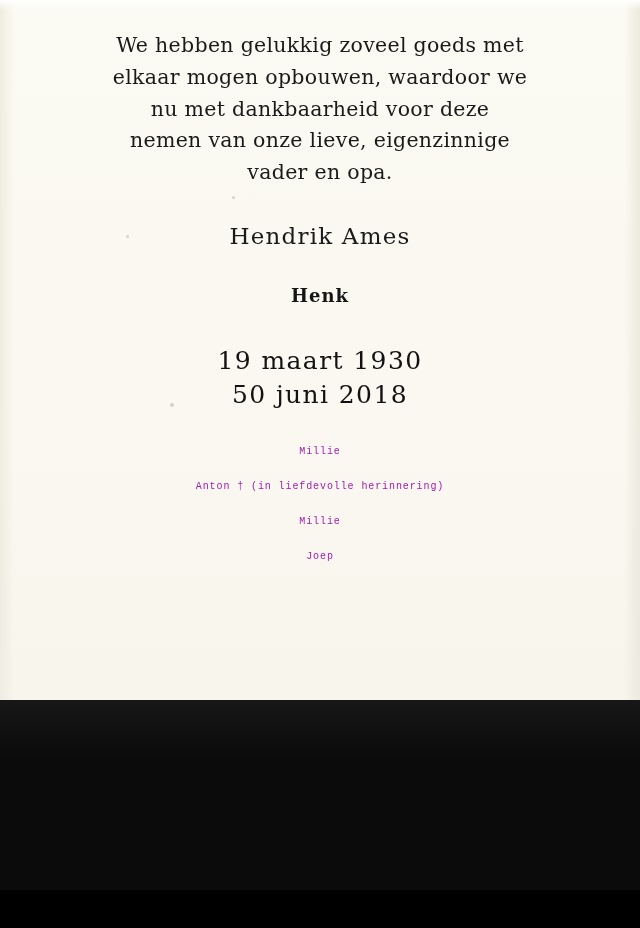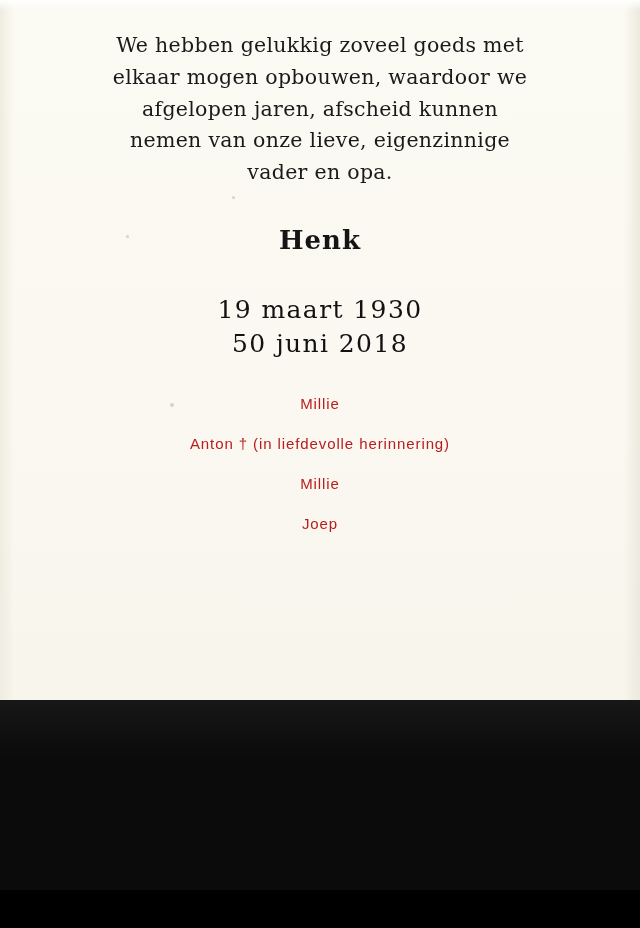--- a/index.html
+++ b/index.html
@@ -105,21 +105,21 @@
     font-family: "DejaVu Serif", serif;
     font-size: 23px;
     letter-spacing: 1.2px;
     color: #1a1a1a;
   }
 
   .name-short {
     margin: 0;
     padding-top: 36px;
     font-family: "DejaVu Serif", serif;
-    font-size: 26px;
+    font-size: 18px;
     font-weight: 700;
     letter-spacing: 1.0px;
     color: #151515;
   }
 
   .dates {
     margin: 0;
     padding-top: 38px;
     font-family: "DejaVu Serif", serif;
     font-size: 25px;
@@ -130,25 +130,25 @@
   .dates .d {
     display: block;
   }
 
   .survivors {
     margin: 0;
     padding-top: 34px;
   }
   .survivors .s {
     display: block;
-    font-family: Liberation Sans, sans-serif;
-    font-size: 15px;
+    font-family: Liberation Mono, monospace;
+    font-size: 10px;
     letter-spacing: 0.9px;
     line-height: 1.0;
-    color: #b91c1c;
+    color: #a21caf;
     padding-bottom: 25px;
   }
 
   
   .speck {
     position: absolute;
     background: #b9b4a6;
     border-radius: 50%;
     opacity: 0.55;
   }
@@ -166,25 +166,26 @@
     <div class="speck" style="left:126px; top:235px; width:3px; height:3px;"></div>
     <div class="speck" style="left:170px; top:403px; width:4px; height:4px;"></div>
     <div class="speck" style="left:232px; top:196px; width:3px; height:3px;"></div>
   </div>
 
   <div class="content">
 
     <p class="intro">
       <span class="line">We hebben gelukkig zoveel goeds met</span>
       <span class="line">elkaar mogen opbouwen, waardoor we</span>
-      <span class="line">afgelopen jaren, afscheid kunnen</span>
+      <span class="line">nu met dankbaarheid voor deze</span>
       <span class="line">nemen van onze lieve, eigenzinnige</span>
       <span class="line">vader en opa.</span>
     </p>
 
+    <p class="name-full">Hendrik Ames</p>
 
     <p class="name-short">Henk</p>
 
     <p class="dates">
       <span class="d">19 maart 1930</span>
       <span class="d">50 juni 2018</span>
     </p>
 
     <div class="survivors">
       <span class="s">Millie</span>

